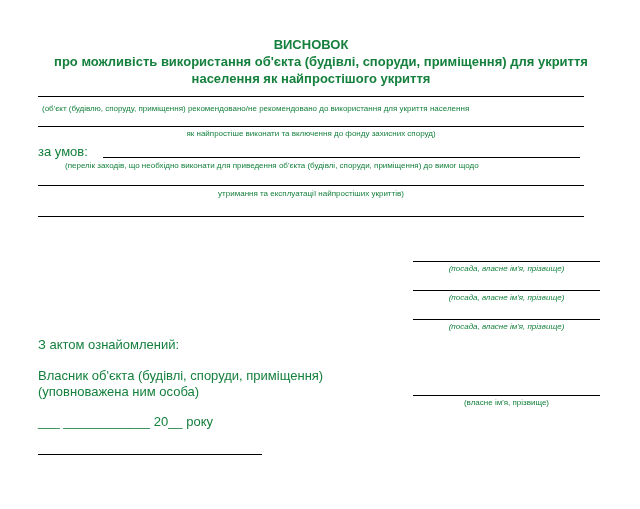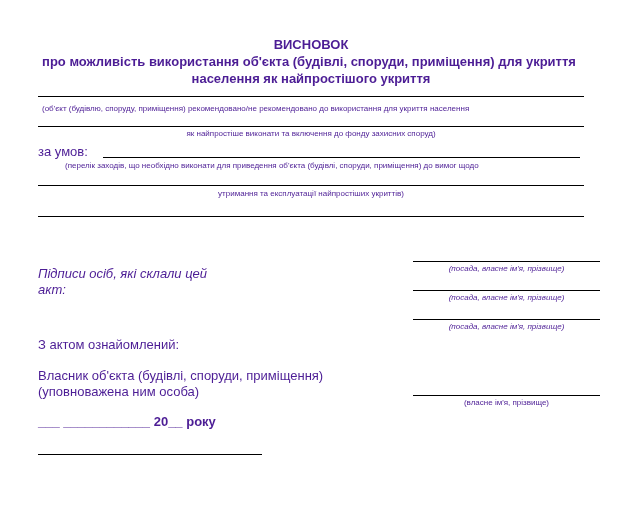--- a/index.html
+++ b/index.html
@@ -1,71 +1,70 @@
 <!DOCTYPE html>
 <html><head>
 <meta charset="utf-8">
 <style>
   html, body { margin: 0; padding: 0; background: #fff; }
   .page {
     position: relative;
     width: 640px;
     height: 464px;
     background: #ffffff;
-    color: #4c1d95;
+    color: #15803d;
     font-family: "Liberation Sans", "DejaVu Sans", sans-serif;
     overflow: hidden;
   }
   .abs  { position: absolute; }
   .rule { position: absolute; height: 1.4px; background: #000; }
   .ttl  { font-size: 13px; line-height: 17px; font-weight: bold; text-align: center; }
   .body-text { font-size: 13px; line-height: 16px; }
   .cap  { font-size: 8px; line-height: 10px; white-space: nowrap; }
   .cap-center { text-align: center; }
   .italic { font-style: italic; }
 </style>
 </head>
 <body>
 
 <div class="page">
 
   <div class="abs ttl" style="top:36px; left:38px; width:546px;">ВИСНОВОК</div>
-  <div class="abs ttl" style="top:53px; left:36px; width:546px;">про можливість використання об'єкта (будівлі, споруди, приміщення) для укриття</div>
+  <div class="abs ttl" style="top:53px; left:48px; width:546px;">про можливість використання об'єкта (будівлі, споруди, приміщення) для укриття</div>
   <div class="abs ttl" style="top:70px; left:38px; width:546px;">населення як найпростішого укриття</div>
 
   <div class="rule" style="top:96px; left:38px; width:546px;"></div>
   <div class="abs cap" style="top:104px; left:42px;">(об'єкт (будівлю, споруду, приміщення) рекомендовано/не рекомендовано до використання для укриття населення</div>
 
   <div class="rule" style="top:126px; left:38px; width:546px;"></div>
   <div class="abs cap cap-center" style="top:129px; left:38px; width:546px;">як найпростіше виконати та включення до фонду захисних споруд)</div>
 
   <div class="abs body-text" style="top:144px; left:38px;text-align:right;">за умов:</div>
   <div class="rule" style="top:157px; left:103px; width:477px;"></div>
   <div class="abs cap" style="top:161px; left:65px;">(перелік заходів, що необхідно виконати для приведення об'єкта (будівлі, споруди, приміщення) до вимог щодо</div>
 
   <div class="rule" style="top:185px; left:38px; width:546px;"></div>
   <div class="abs cap cap-center" style="top:189px; left:38px; width:546px;">утримання та експлуатації найпростіших укриттів)</div>
 
   <div class="rule" style="top:216px; left:38px; width:546px;"></div>
 
-  <div class="abs body-text italic" style="top:266px; left:38px; width:195px;">Підписи осіб, які склали цей акт:</div>
 
   <div class="rule" style="top:261px; left:413px; width:187px;"></div>
   <div class="abs cap cap-center italic" style="top:264px; left:408px; width:197px;">(посада, власне ім'я, прізвище)</div>
 
   <div class="rule" style="top:290px; left:413px; width:187px;"></div>
   <div class="abs cap cap-center italic" style="top:293px; left:408px; width:197px;">(посада, власне ім'я, прізвище)</div>
 
   <div class="rule" style="top:319px; left:413px; width:187px;"></div>
   <div class="abs cap cap-center italic" style="top:322px; left:408px; width:197px;">(посада, власне ім'я, прізвище)</div>
 
   <div class="abs body-text" style="top:337px; left:38px;">З актом ознайомлений:</div>
   <div class="abs body-text" style="top:368px; left:38px;">Власник об'єкта (будівлі, споруди, приміщення)</div>
   <div class="abs body-text" style="top:384px; left:38px;">(уповноважена ним особа)</div>
 
   <div class="rule" style="top:395px; left:413px; width:187px;"></div>
   <div class="abs cap cap-center" style="top:398px; left:408px; width:197px;">(власне ім'я, прізвище)</div>
 
-  <div class="abs body-text" style="top:414px; left:38px;font-weight:bold;">___ ____________ 20__ року</div>
+  <div class="abs body-text" style="top:414px; left:38px;">___ ____________ 20__ року</div>
 
   <div class="rule" style="top:454px; left:38px; width:224px;"></div>
 
 </div>
 
 </body></html>

